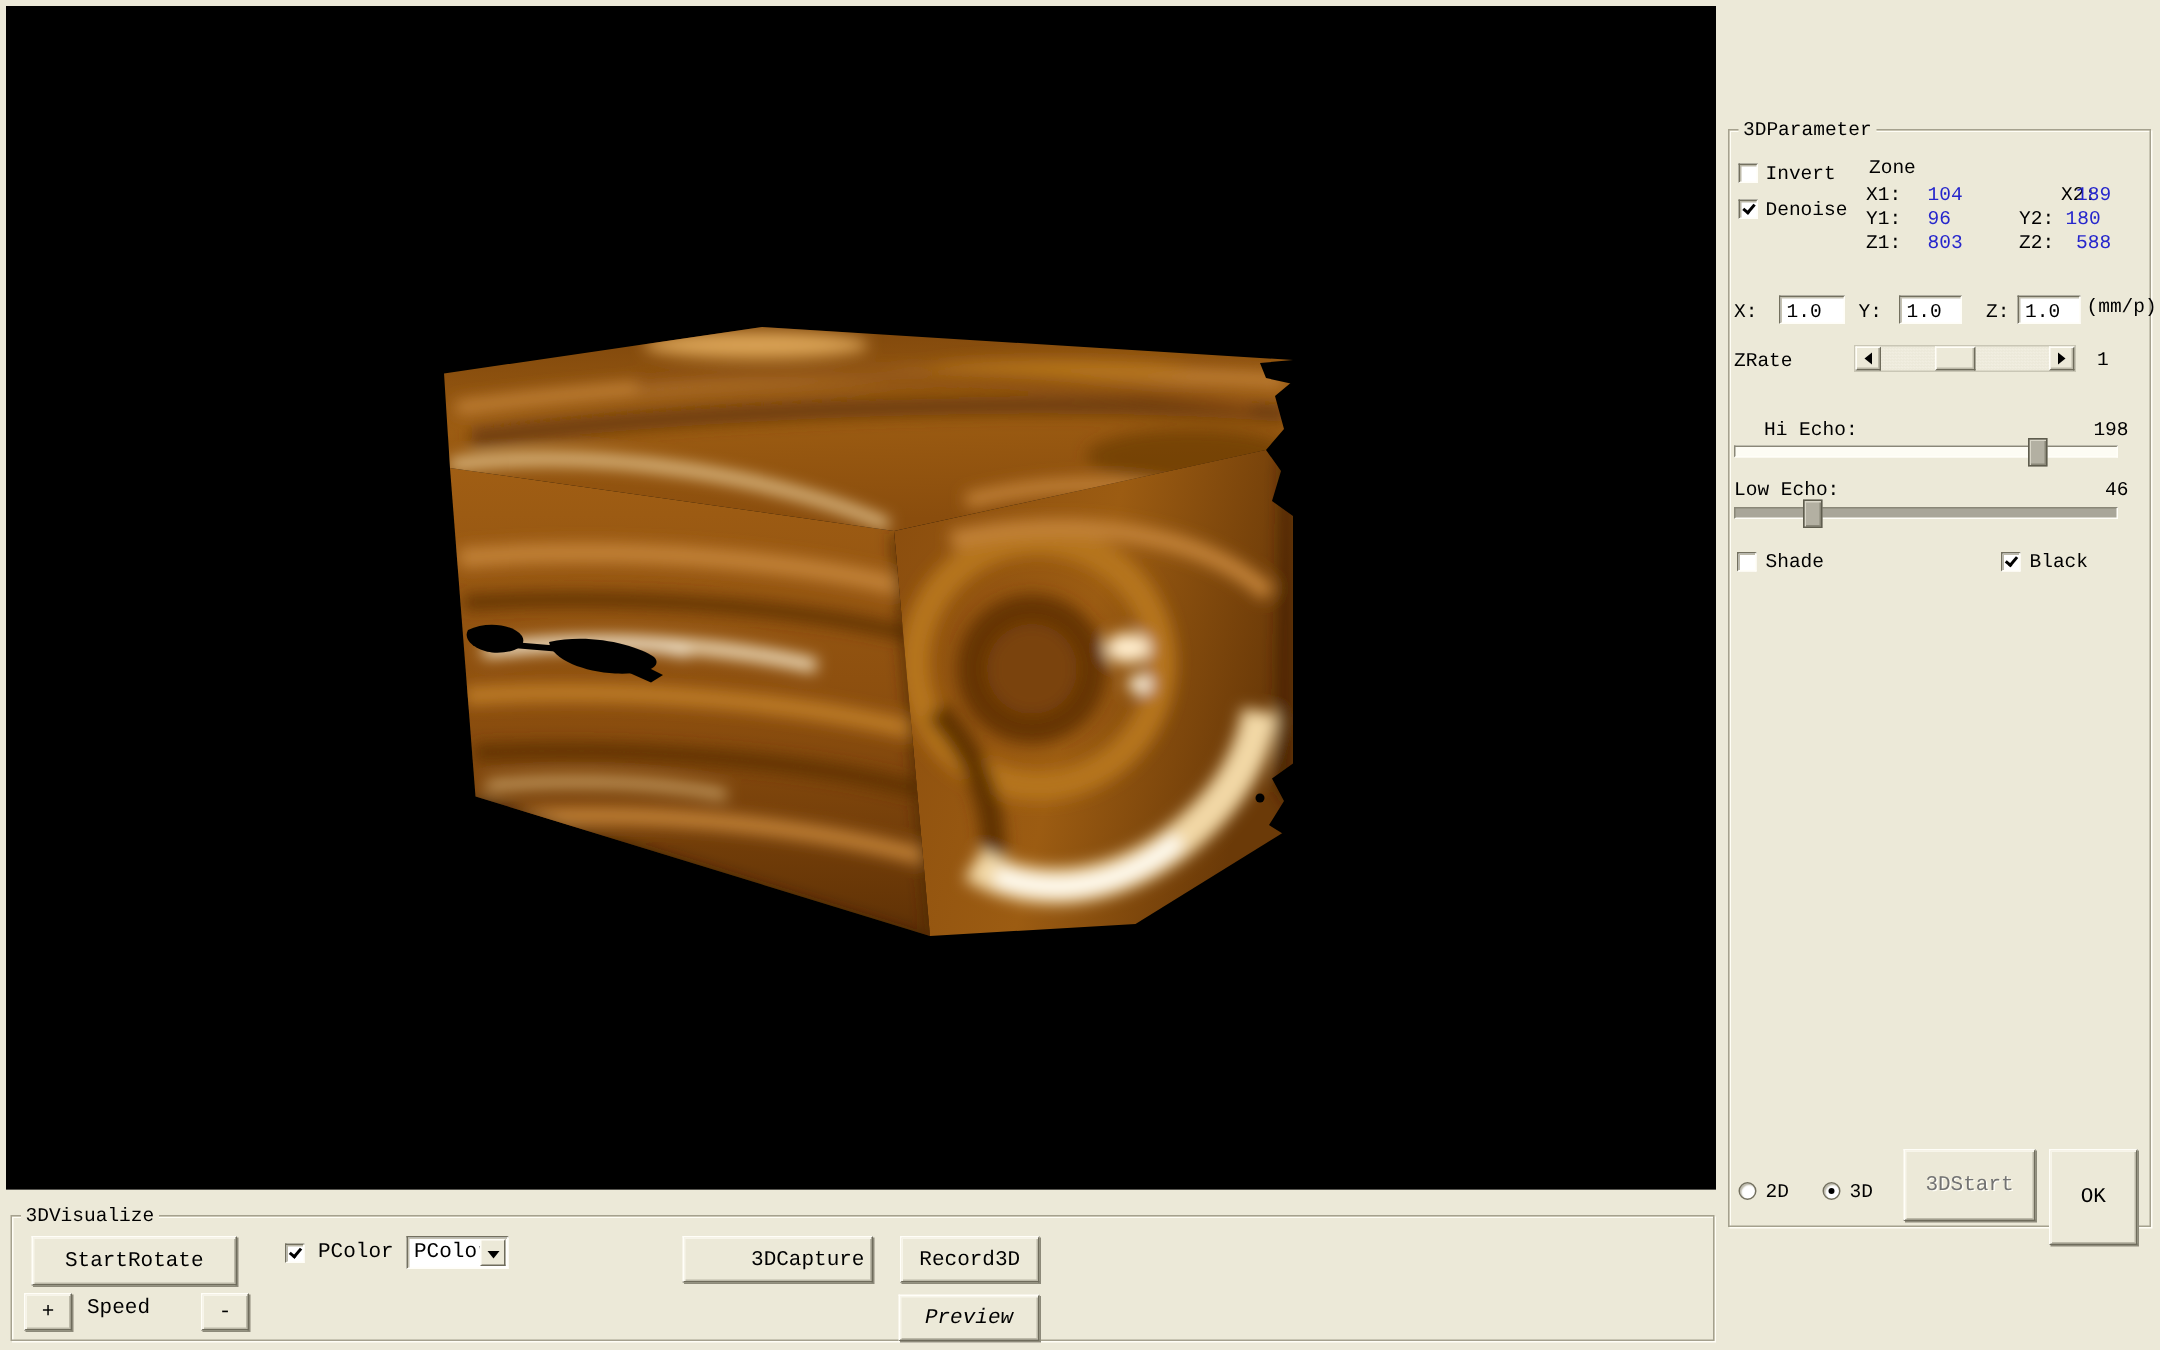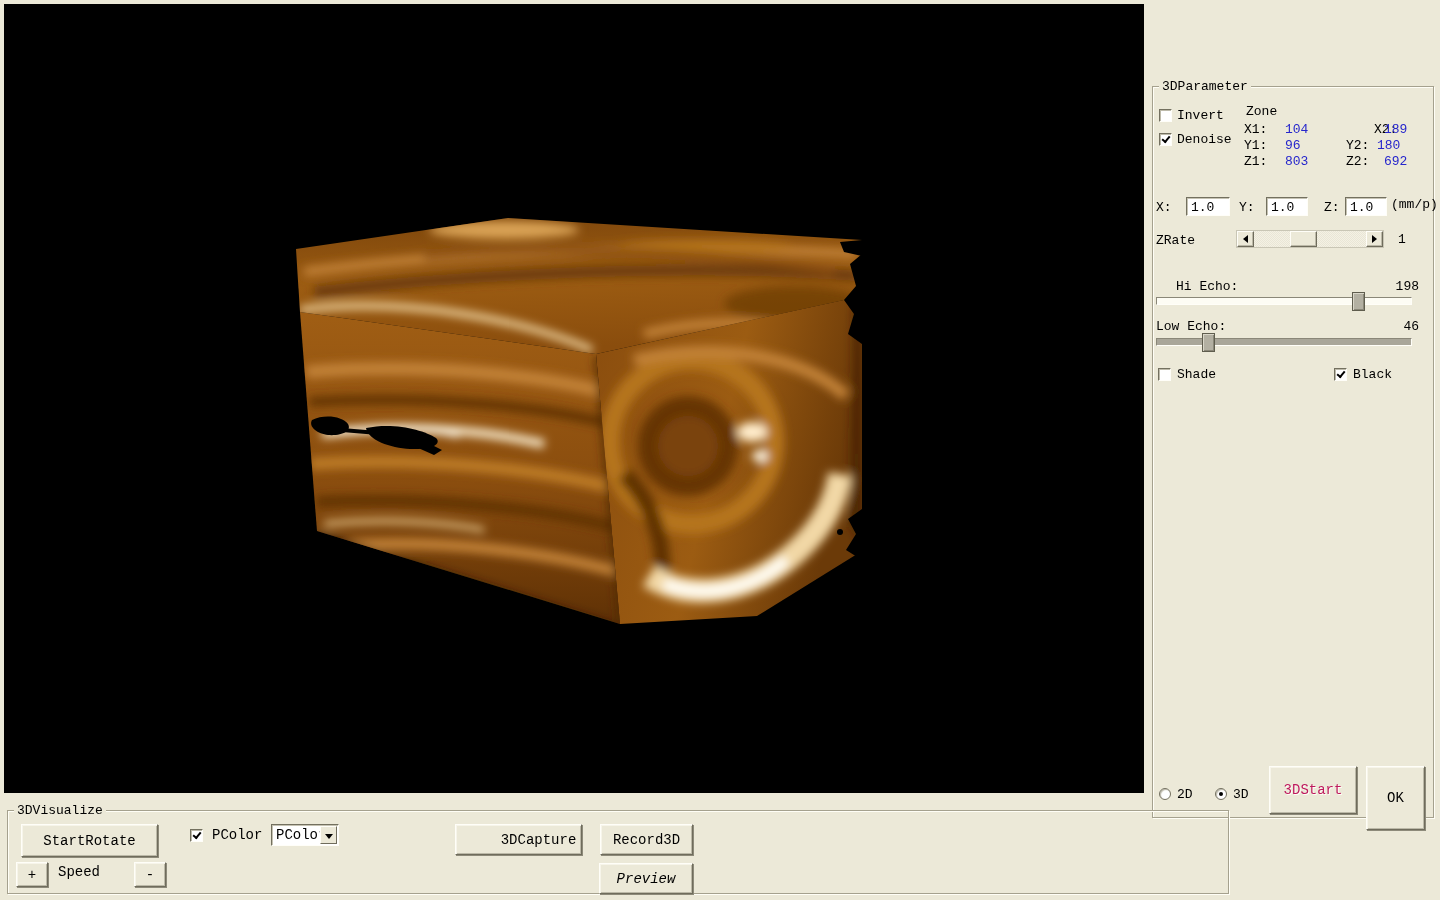--- a/index.html
+++ b/index.html
@@ -33,21 +33,21 @@
   
   .btn {
     position:absolute;
     background:var(--panel_bg,#ece9d8);
     border:1px solid;
     border-color:#fffef8 #6f6c5c #6f6c5c #fffef8;
     box-shadow: inset 1px 1px 0 #f7f5ea, inset -1px -1px 0 #bcb9a8, 1px 1px 0 #8d8a7a;
     display:flex; align-items:center; justify-content:center;
     font-family:inherit; font-size:14px; color:#000; cursor:default;
   }
-  .btn.disabled { color:#be185d; text-shadow:1px 1px 0 #fffef6; }
+  .btn.disabled { color:#737373; text-shadow:1px 1px 0 #fffef6; }
 
   
   .checkbox {
     position:absolute; width:13px; height:13px; background:#fff;
     border:1px solid; border-color:#73705f #fffef8 #fffef8 #73705f;
     box-shadow: inset 1px 1px 0 #bdbaaa;
   }
   .checkbox.on::after {
     content:""; position:absolute; left:2px; top:2px;
     width:6px; height:3px;
@@ -239,21 +239,21 @@
   <span class="lbl val" style="left:231px; top:35px;">189</span>
 
   <span class="lbl" style="left:91px; top:51px;">Y1:</span>
   <span class="lbl val" style="left:132px; top:51px;">96</span>
   <span class="lbl" style="left:193px; top:51px;">Y2:</span>
   <span class="lbl val" style="left:224px; top:51px;">180</span>
 
   <span class="lbl" style="left:91px; top:67px;">Z1:</span>
   <span class="lbl val" style="left:132px; top:67px;">803</span>
   <span class="lbl" style="left:193px; top:67px;">Z2:</span>
-  <span class="lbl val" style="left:231px; top:67px;">692</span>
+  <span class="lbl val" style="left:231px; top:67px;">588</span>
 
   <span class="lbl" style="left:3px; top:113px;">X:</span>
   <input class="tb" style="left: 33px; top: 110px; width: 44px; height: 19px;" value="1.0">
   <span class="lbl" style="left:86px; top:113px;">Y:</span>
   <input class="tb" style="left: 113px; top: 110px; width: 42px; height: 19px;" value="1.0">
   <span class="lbl" style="left:171px; top:113px;">Z:</span>
   <input class="tb" style="left: 192px; top: 110px; width: 42px; height: 19px;" value="1.0">
   <span class="lbl" style="left:238px; top:110px;">(mm/p)</span>
 
   <span class="lbl" style="left:3px; top:146px;">ZRate</span>
@@ -285,21 +285,21 @@
 
   <span class="radio" style="left:6px; top:701px;"></span>
   <span class="lbl" style="left:24px; top:700px;">2D</span>
   <span class="radio on" style="left:62px; top:701px;"></span>
   <span class="lbl" style="left:80px; top:700px;">3D</span>
 
   <div class="btn disabled" style="left:116px; top:679px; width:88px; height:48px;">3DStart</div>
   <div class="btn" style="left:213px; top:679px; width:59px; height:64px;">OK</div>
 </div>
 
-<div class="gbox" style="left:7px; top:810px; width:1222px; height:84px;">
+<div class="gbox" style="left:7px; top:810px; width:1136px; height:84px;">
   <div class="legend">3DVisualize</div>
 
   <div class="btn" style="left:13px; top:13px; width:137px; height:33px;">StartRotate</div>
 
   <div class="btn" style="left:8px; top:51px; width:32px; height:25px;">+</div>
   <span class="lbl" style="left:50px; top:54px; font-size:14px;">Speed</span>
   <div class="btn" style="left:126px; top:51px; width:32px; height:25px;">-</div>
 
   <span class="checkbox on" style="left:182px; top:18px;"></span>
   <span class="lbl" style="left:204px; top:17px; font-size:14px;">PColor</span>

